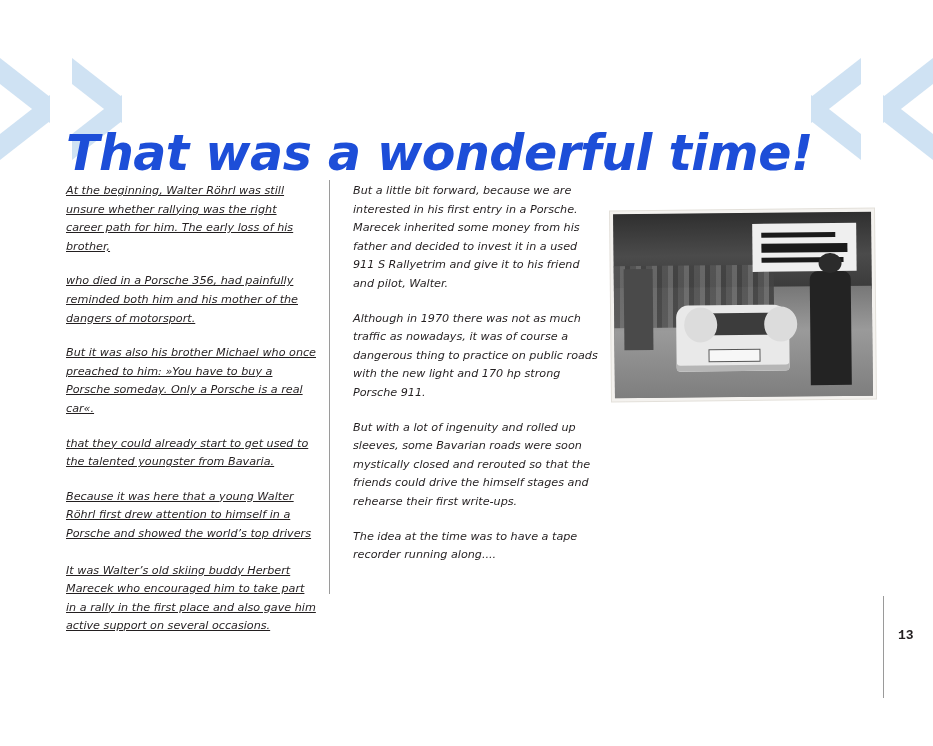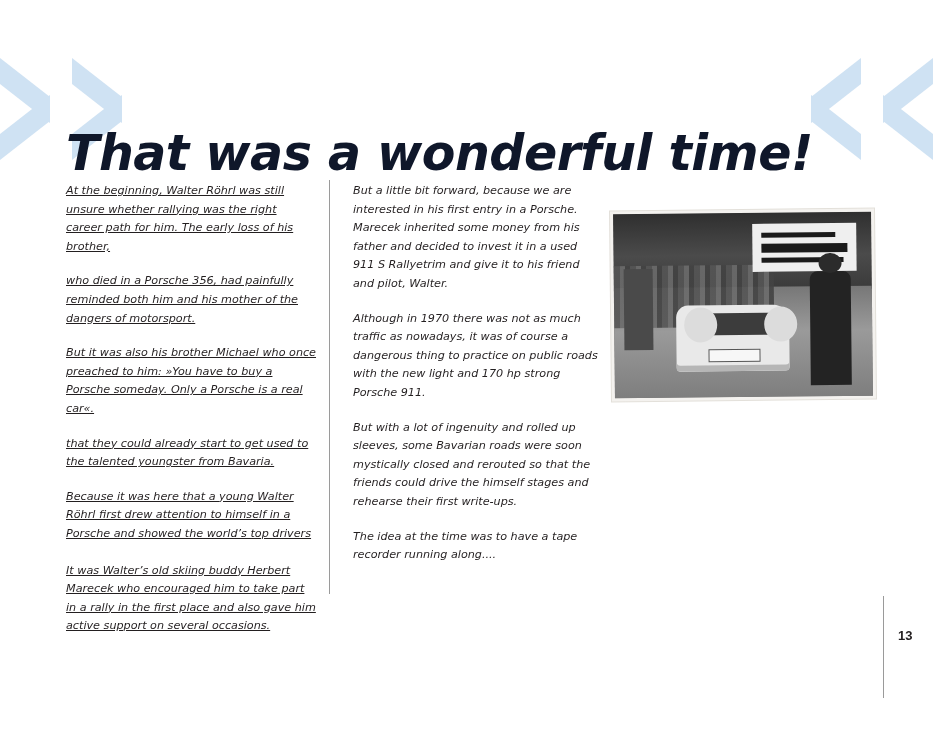--- a/index.html
+++ b/index.html
@@ -81,21 +81,21 @@
   
   .title {
     position: absolute;
     left: 66px;
     top: 92px;
     font-family: "DejaVu Sans", sans-serif;
     font-style: italic;
     font-weight: bold;
     font-size: 49px;
     letter-spacing: -0.5px;
-    color: #0f172a;
+    color: #1d4ed8;
     white-space: nowrap;
   }
 
   
   .col {
     position: absolute;
     font-family: "DejaVu Sans", sans-serif;
     font-style: italic;
     font-size: 11.2px;
     line-height: 18.6px;
@@ -210,21 +210,21 @@
     left: 883px;
     top: 596px;
     width: 1px;
     height: 102px;
     background: #9a9a9a;
   }
   .page-num {
     position: absolute;
     left: 898px;
     top: 628px;
-    font-family: Liberation Sans, sans-serif;
+    font-family: Liberation Mono, monospace;
     font-weight: bold;
     font-size: 13px;
     color: #231f20;
   }
 </style>
 </head>
 <body>
 
 <div class="chev-band">
   <div class="chevR" style="left:0px;"></div>

